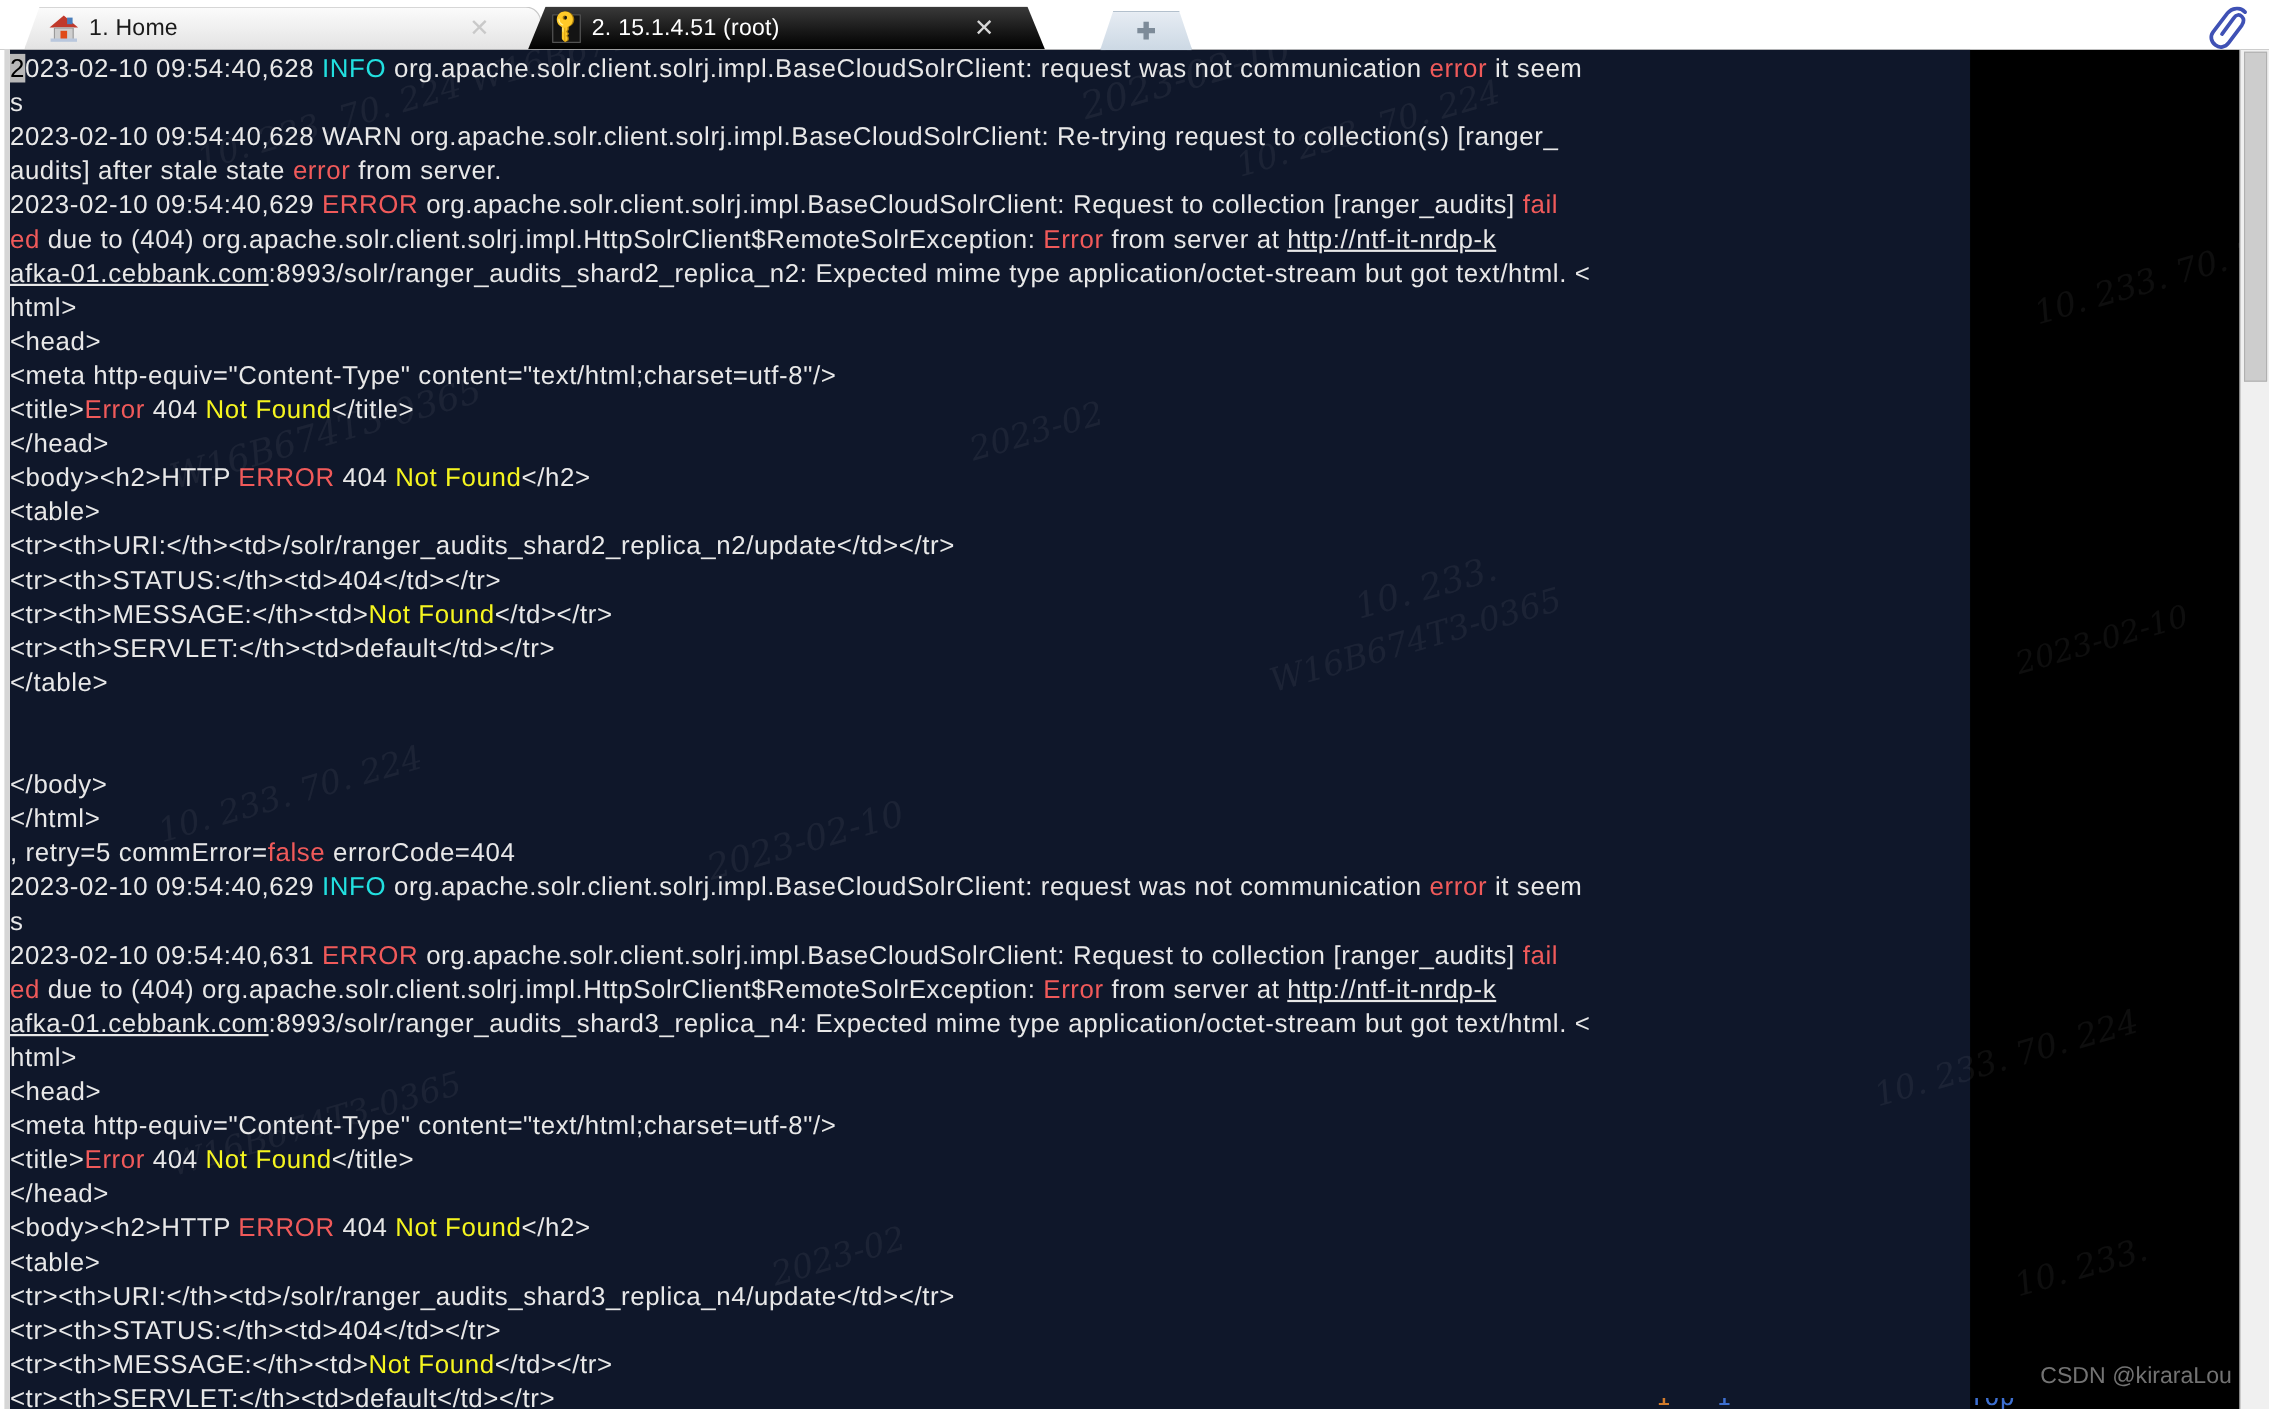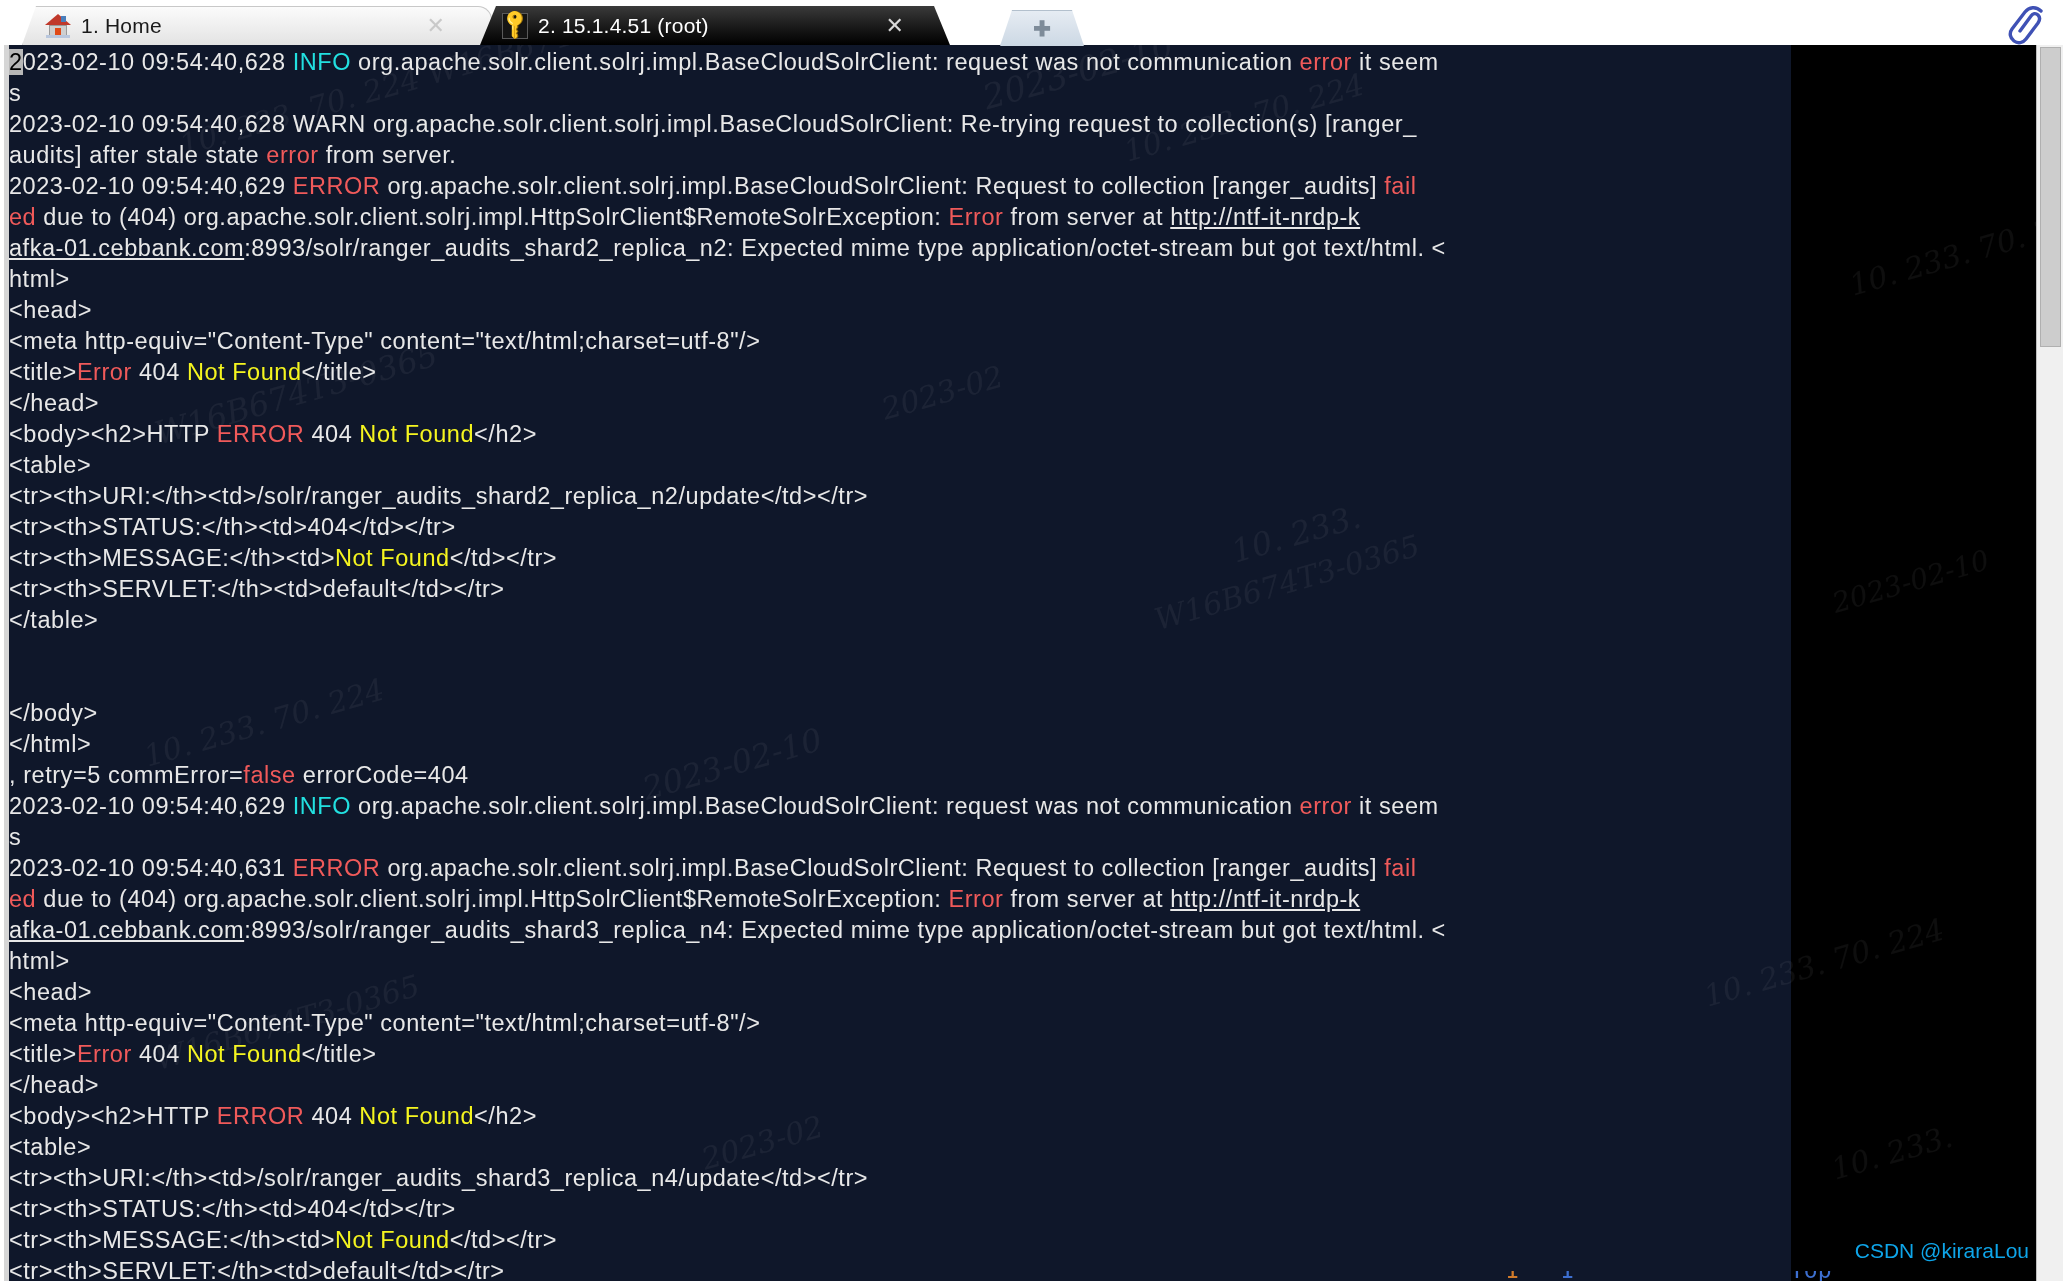--- a/index.html
+++ b/index.html
@@ -280,21 +280,21 @@
     font-style: italic;
     white-space: nowrap;
     transform: rotate(-16deg);
     user-select: none;
   }
 
   .csdn-wm {
     position: absolute;
     right: 34px;
     bottom: 18px;
-    color: #0ea5e9;
+    color: #737373;
     font-family: "Liberation Sans", sans-serif;
     font-size: 21px;
     z-index: 8;
     user-select: none;
     white-space: nowrap;
     margin-left: 32px;
   }
 
   .bottom-cut {
     position: absolute;

